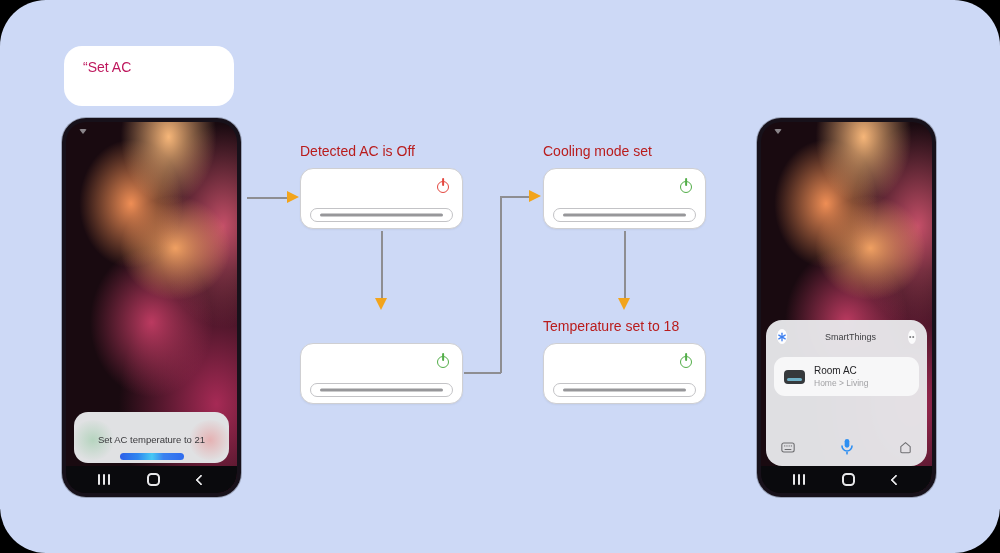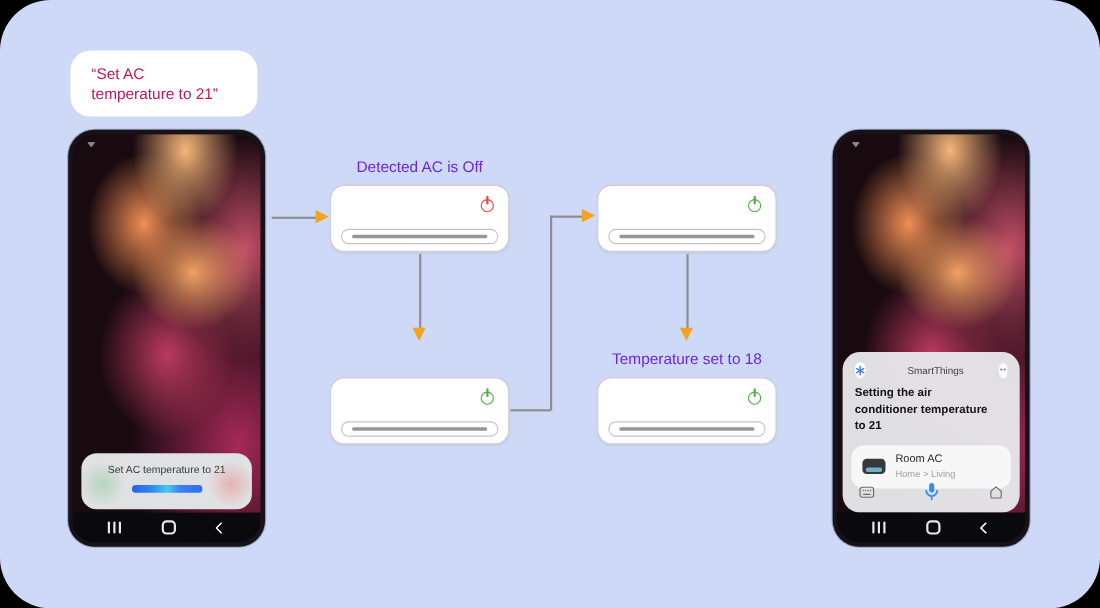--- a/index.html
+++ b/index.html
@@ -28,61 +28,60 @@
   .navbar { position:absolute; left:0; right:0; bottom:0; height:27px; background:#0a0a0d; display:flex; align-items:center; justify-content:space-between; padding:0 32px; }
   .recents-ic { display:flex; gap:2.6px; }
   .recents-ic i { width:2.2px; height:11px; background:#e8e8ea; border-radius:1px; }
   .homebtn-ic { width:13px; height:13px; border:2px solid #e8e8ea; border-radius:4.5px; }
   .back-ic { width:8px; height:8px; border-left:2.2px solid #e8e8ea; border-bottom:2.2px solid #e8e8ea; transform:rotate(45deg); border-radius:1px; }
 
   
   .assist-card { position:absolute; left:8px; right:8px; bottom:30px; height:51px; background:#e0e1e3; border-radius:14px; overflow:hidden; }
   .assist-glow-l { position:absolute; left:-4px; top:8px; width:46px; height:40px; border-radius:50%; background:radial-gradient(circle, rgba(140,200,155,.5), rgba(140,200,155,0) 70%); }
   .assist-glow-r { position:absolute; right:-4px; top:8px; width:46px; height:40px; border-radius:50%; background:radial-gradient(circle, rgba(235,120,120,.45), rgba(235,120,120,0) 70%); }
-  .assist-text { position:relative; margin-top:10px; text-align:center; font-size:9.5px; color:#39393c; }
+  .assist-text { position:relative; margin-top:22px; text-align:center; font-size:9.5px; color:#39393c; }
   .assist-wave { position:relative; margin:8px auto 0; width:64px; height:7px; border-radius:4px;
     background:linear-gradient(90deg,#2d5fe8 0%, #2f87ef 28%, #47c9f4 50%, #3b82f0 68%, #2f6cee 100%); }
 
   
   .st-panel { position:absolute; left:5px; right:5px; top:198px; bottom:27px; background:rgba(230,230,233,.97); border-radius:16px; }
   .st-header { display:flex; align-items:center; padding:9px 11px 5px;gap:32px; }
   .st-logo { width:15px; height:15px; border-radius:50%; background:#fdfdfe; display:flex; align-items:center; justify-content:center; }
   .st-appname { margin-left:6px; font-size:9px; color:#3e3e41; }
   .st-more { margin-left:auto; width:14px; height:14px; border-radius:50%; background:#fbfbfc; color:#808083; font-size:7px; letter-spacing:.5px; display:flex; align-items:center; justify-content:center; }
   .st-title { padding:1px 11px; font-size:10.5px; font-weight:bold; color:#131315; line-height:1.45; width:150px; }
   .st-device { margin:8px 8px 0; background:#f7f7f8; border-radius:11px; height:39px; display:flex; align-items:center; padding:0 10px; }
   .ac-mini { position:relative; width:21px; height:14px; background:#36393c; border-radius:4px; flex:0 0 auto; }
   .ac-mini i { position:absolute; left:3px; right:3px; bottom:2.5px; height:3.5px; border-radius:2px; background:#6fb0c6; }
   .st-device-txt { margin-left:9px; }
   .st-device-name { font-size:10px; color:#242427; }
   .st-device-loc { margin-top:2.5px; font-size:8.5px; color:#a2a2a5; }
   .st-iconrow { position:absolute; left:0; right:0; bottom:5px; height:28px; display:flex; align-items:center; justify-content:space-between; padding:0 14px; }
 
   
-  .flow-label { position:absolute; width:163px; text-align:center; font-size:14px; font-weight:500; color:#6d28d9; }
+  .flow-label { position:absolute; width:163px; text-align:left; font-size:14px; font-weight:500; color:#b91c1c; }
   .ac-box { position:absolute; width:163px; height:61px; background:#fff; border:1px solid #cfcfd2; border-radius:13px; box-shadow:0 1px 2px rgba(0,0,0,.05); }
   .vent { position:absolute; left:9px; right:9px; bottom:6px; height:14px; background:#fff; border:1px solid #c3c3c6; border-radius:7px; }
   .vent::after { content:''; position:absolute; left:9px; right:9px; top:50%; transform:translateY(-50%); height:3px; border-radius:2px; background:#97979a; }
   .power { position:absolute; top:9px; right:12px; width:14px; height:15px; }
   .power .ring { position:absolute; bottom:0; left:50%; transform:translateX(-50%); width:12px; height:12px; border:1.7px solid currentColor; border-radius:50%; }
   .power .stem { position:absolute; top:0; left:50%; transform:translateX(-50%); width:1.8px; height:8px; background:currentColor; border-radius:1px; box-shadow:0 0 0 1.6px #fff; }
   .power.off { color:var(--power-off,#e4473f); } .power.on { color:var(--power-on,#53ae49); }
 
   .aline { position:absolute; background:#8e8e92; }
   .ahead-right { position:absolute; width:0; height:0; border-top:6.5px solid transparent; border-bottom:6.5px solid transparent; border-left:12px solid var(--arrow,#f2a41c); }
   .ahead-down { position:absolute; width:0; height:0; border-left:6.5px solid transparent; border-right:6.5px solid transparent; border-top:12px solid var(--arrow,#f2a41c); }
 </style>
 </head>
 <body>
 
 <div class="canvas">
 
   <div class="speech-bubble">
     <div>“Set AC</div>
-    <div>temperature to 21”</div>
   </div>
 
   <div class="phone left">
     <div class="screen">
       <div class="wifi-glyph"></div>
       <div class="assist-card">
         <div class="assist-glow-l"></div>
         <div class="assist-glow-r"></div>
         <div class="assist-text">Set AC temperature to 21</div>
         <div class="assist-wave"></div>
@@ -109,20 +108,21 @@
   </div>
 
   <div class="ac-box" style="left:300px; top:343px;">
     <div class="power on">
         <span class="stem"></span>
         <span class="ring"></span>
       </div>
     <div class="vent"></div>
   </div>
 
+  <div class="flow-label" style="left:543px; top:143px;">Cooling mode set</div>
   <div class="ac-box" style="left:543px; top:168px;">
     <div class="power on">
         <span class="stem"></span>
         <span class="ring"></span>
       </div>
     <div class="vent"></div>
   </div>
 
   <div class="flow-label" style="left:543px; top:318px;">Temperature set to 18</div>
   <div class="ac-box" style="left:543px; top:343px;">
@@ -158,21 +158,20 @@
               <g stroke="#3d7ff0" stroke-width="2.6" stroke-linecap="round">
                 <line x1="10" y1="2.5" x2="10" y2="17.5"></line>
                 <line x1="3.6" y1="6.3" x2="16.4" y2="13.7"></line>
                 <line x1="3.6" y1="13.7" x2="16.4" y2="6.3"></line>
               </g>
             </svg>
           </div>
           <div class="st-appname">SmartThings</div>
           <div class="st-more">••</div>
         </div>
-        <div class="st-title">Setting the air conditioner temperature to 21</div>
         <div class="st-device">
           <div class="ac-mini">
               <i></i>
             </div>
           <div class="st-device-txt">
             <div class="st-device-name">Room AC</div>
             <div class="st-device-loc">Home &gt; Living</div>
           </div>
         </div>
         <div class="st-iconrow">

